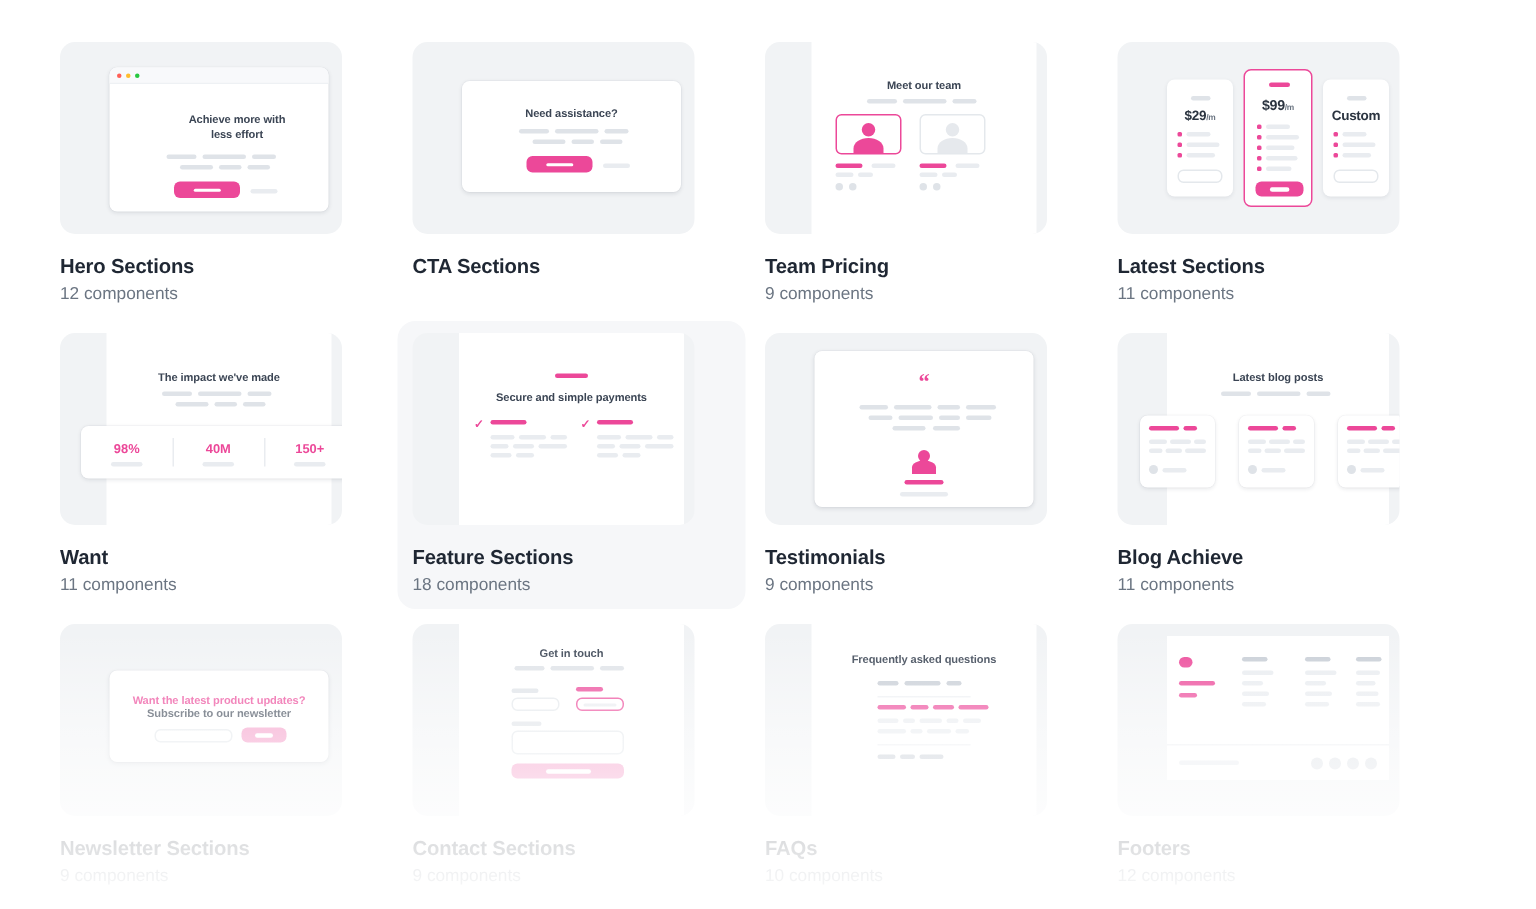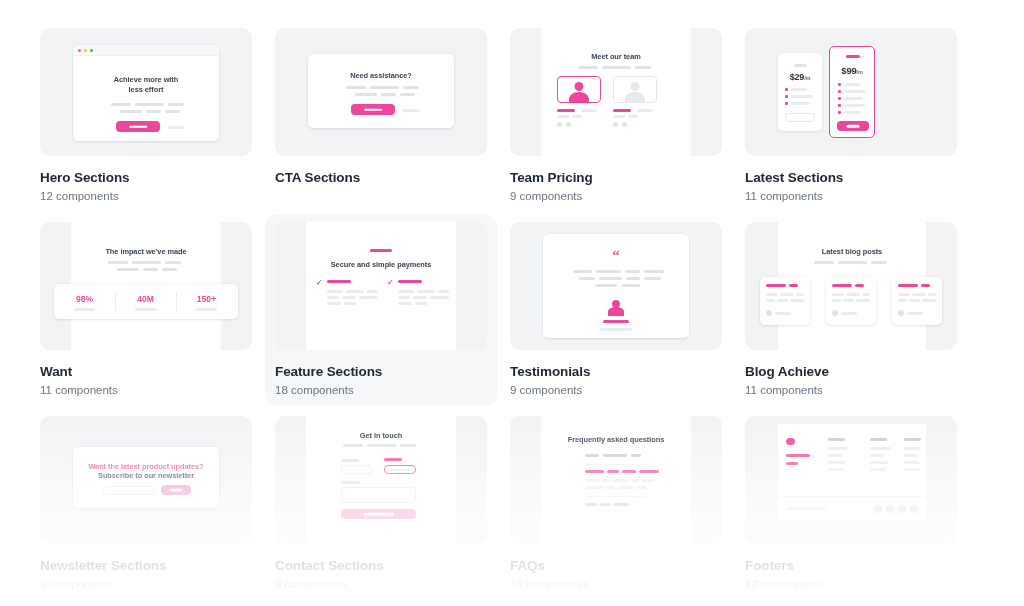--- a/index.html
+++ b/index.html
@@ -23,21 +23,21 @@
     content: "";
     position: absolute;
     left: -10px; top: -8px; right: -10px; bottom: -10px;
     background: #f6f7f9;
     border-radius: 12px;
     z-index: 0;
   }
   .card > * { position: relative; z-index: 1; }
 
   .thumb {
-    width: 212px; height: 128px;
+    width: 188px; height: 128px;
     background: #f1f3f5;
     border-radius: 10px;
     overflow: hidden;
     position: relative;
   }
 
   .card-title {
     margin-top: 14px;
     font-size: 13.5px;
     font-weight: bold;
@@ -121,21 +121,21 @@
 <div class="page">
   <div class="grid">
 
     <div class="card">
       <div class="thumb">
         <div class="panel shadow" style="left:33px;top:17px;width:146px;height:96px;">
           <div class="chrome"></div>
           <span class="tl" style="left:5px;background:#ff5f57;"></span>
           <span class="tl" style="left:11px;background:#ffbd2e;"></span>
           <span class="tl" style="left:17px;background:#28c840;"></span>
-          <div class="mini-title" style="left:0;width:100%;top:30px;white-space:pre-line;">Achieve more with
+          <div class="mini-title" style="left:12px;width:100%;top:30px;white-space:pre-line;">Achieve more with
 less effort</div>
           <span class="bar" style="left:38px;top:58px;width:20px;"></span>
           <span class="bar" style="left:62px;top:58px;width:29px;"></span>
           <span class="bar" style="left:95px;top:58px;width:16px;"></span>
           <span class="bar" style="left:47px;top:65px;width:22px;"></span>
           <span class="bar" style="left:73px;top:65px;width:15px;"></span>
           <span class="bar" style="left:92px;top:65px;width:15px;"></span>
           <span class="btn-pink" style="left:43px;top:76px;width:44px;height:11px;">
               <i></i>
             </span>
@@ -227,20 +227,31 @@
           <span class="bar lt" style="left:14px;top:50px;width:19px;"></span>
           <span class="dot pink" style="left:8px;top:57px;width:2.6px;height:2.6px;border-radius:1px;"></span>
           <span class="bar lt" style="left:14px;top:57px;width:21px;"></span>
           <span class="dot pink" style="left:8px;top:64px;width:2.6px;height:2.6px;border-radius:1px;"></span>
           <span class="bar lt" style="left:14px;top:64px;width:17px;"></span>
           <span class="btn-pink" style="left:7px;top:74px;width:32px;height:10px;">
               <i></i>
             </span>
         </div>
 
+        <div class="pcard" style="left:137px;top:25px;width:44px;height:78px;">
+          <span class="bar" style="left:16px;top:11px;width:13px;"></span>
+          <div class="price sm" style="top:19px;"><span>Custom</span><sub></sub></div>
+          <span class="dot pink" style="left:7px;top:35px;width:2.6px;height:2.6px;border-radius:1px;"></span>
+          <span class="bar lt" style="left:13px;top:35px;width:16px;"></span>
+          <span class="dot pink" style="left:7px;top:42px;width:2.6px;height:2.6px;border-radius:1px;"></span>
+          <span class="bar lt" style="left:13px;top:42px;width:22px;"></span>
+          <span class="dot pink" style="left:7px;top:49px;width:2.6px;height:2.6px;border-radius:1px;"></span>
+          <span class="bar lt" style="left:13px;top:49px;width:19px;"></span>
+          <span class="btn-ghost" style="left:7px;top:60px;width:30px;height:9px;"></span>
+        </div>
       </div>
       <div class="card-title">Latest Sections</div>
       <div class="card-sub">11 components</div>
     </div>
 
     <div class="card">
       <div class="thumb">
         <div class="panel" style="left:31px;top:0;width:150px;height:128px;border-radius:0;">
           <div class="mini-title" style="left:0;width:100%;top:25px;">The impact we've made</div>
           <span class="bar" style="left:37px;top:39px;width:20px;"></span>

